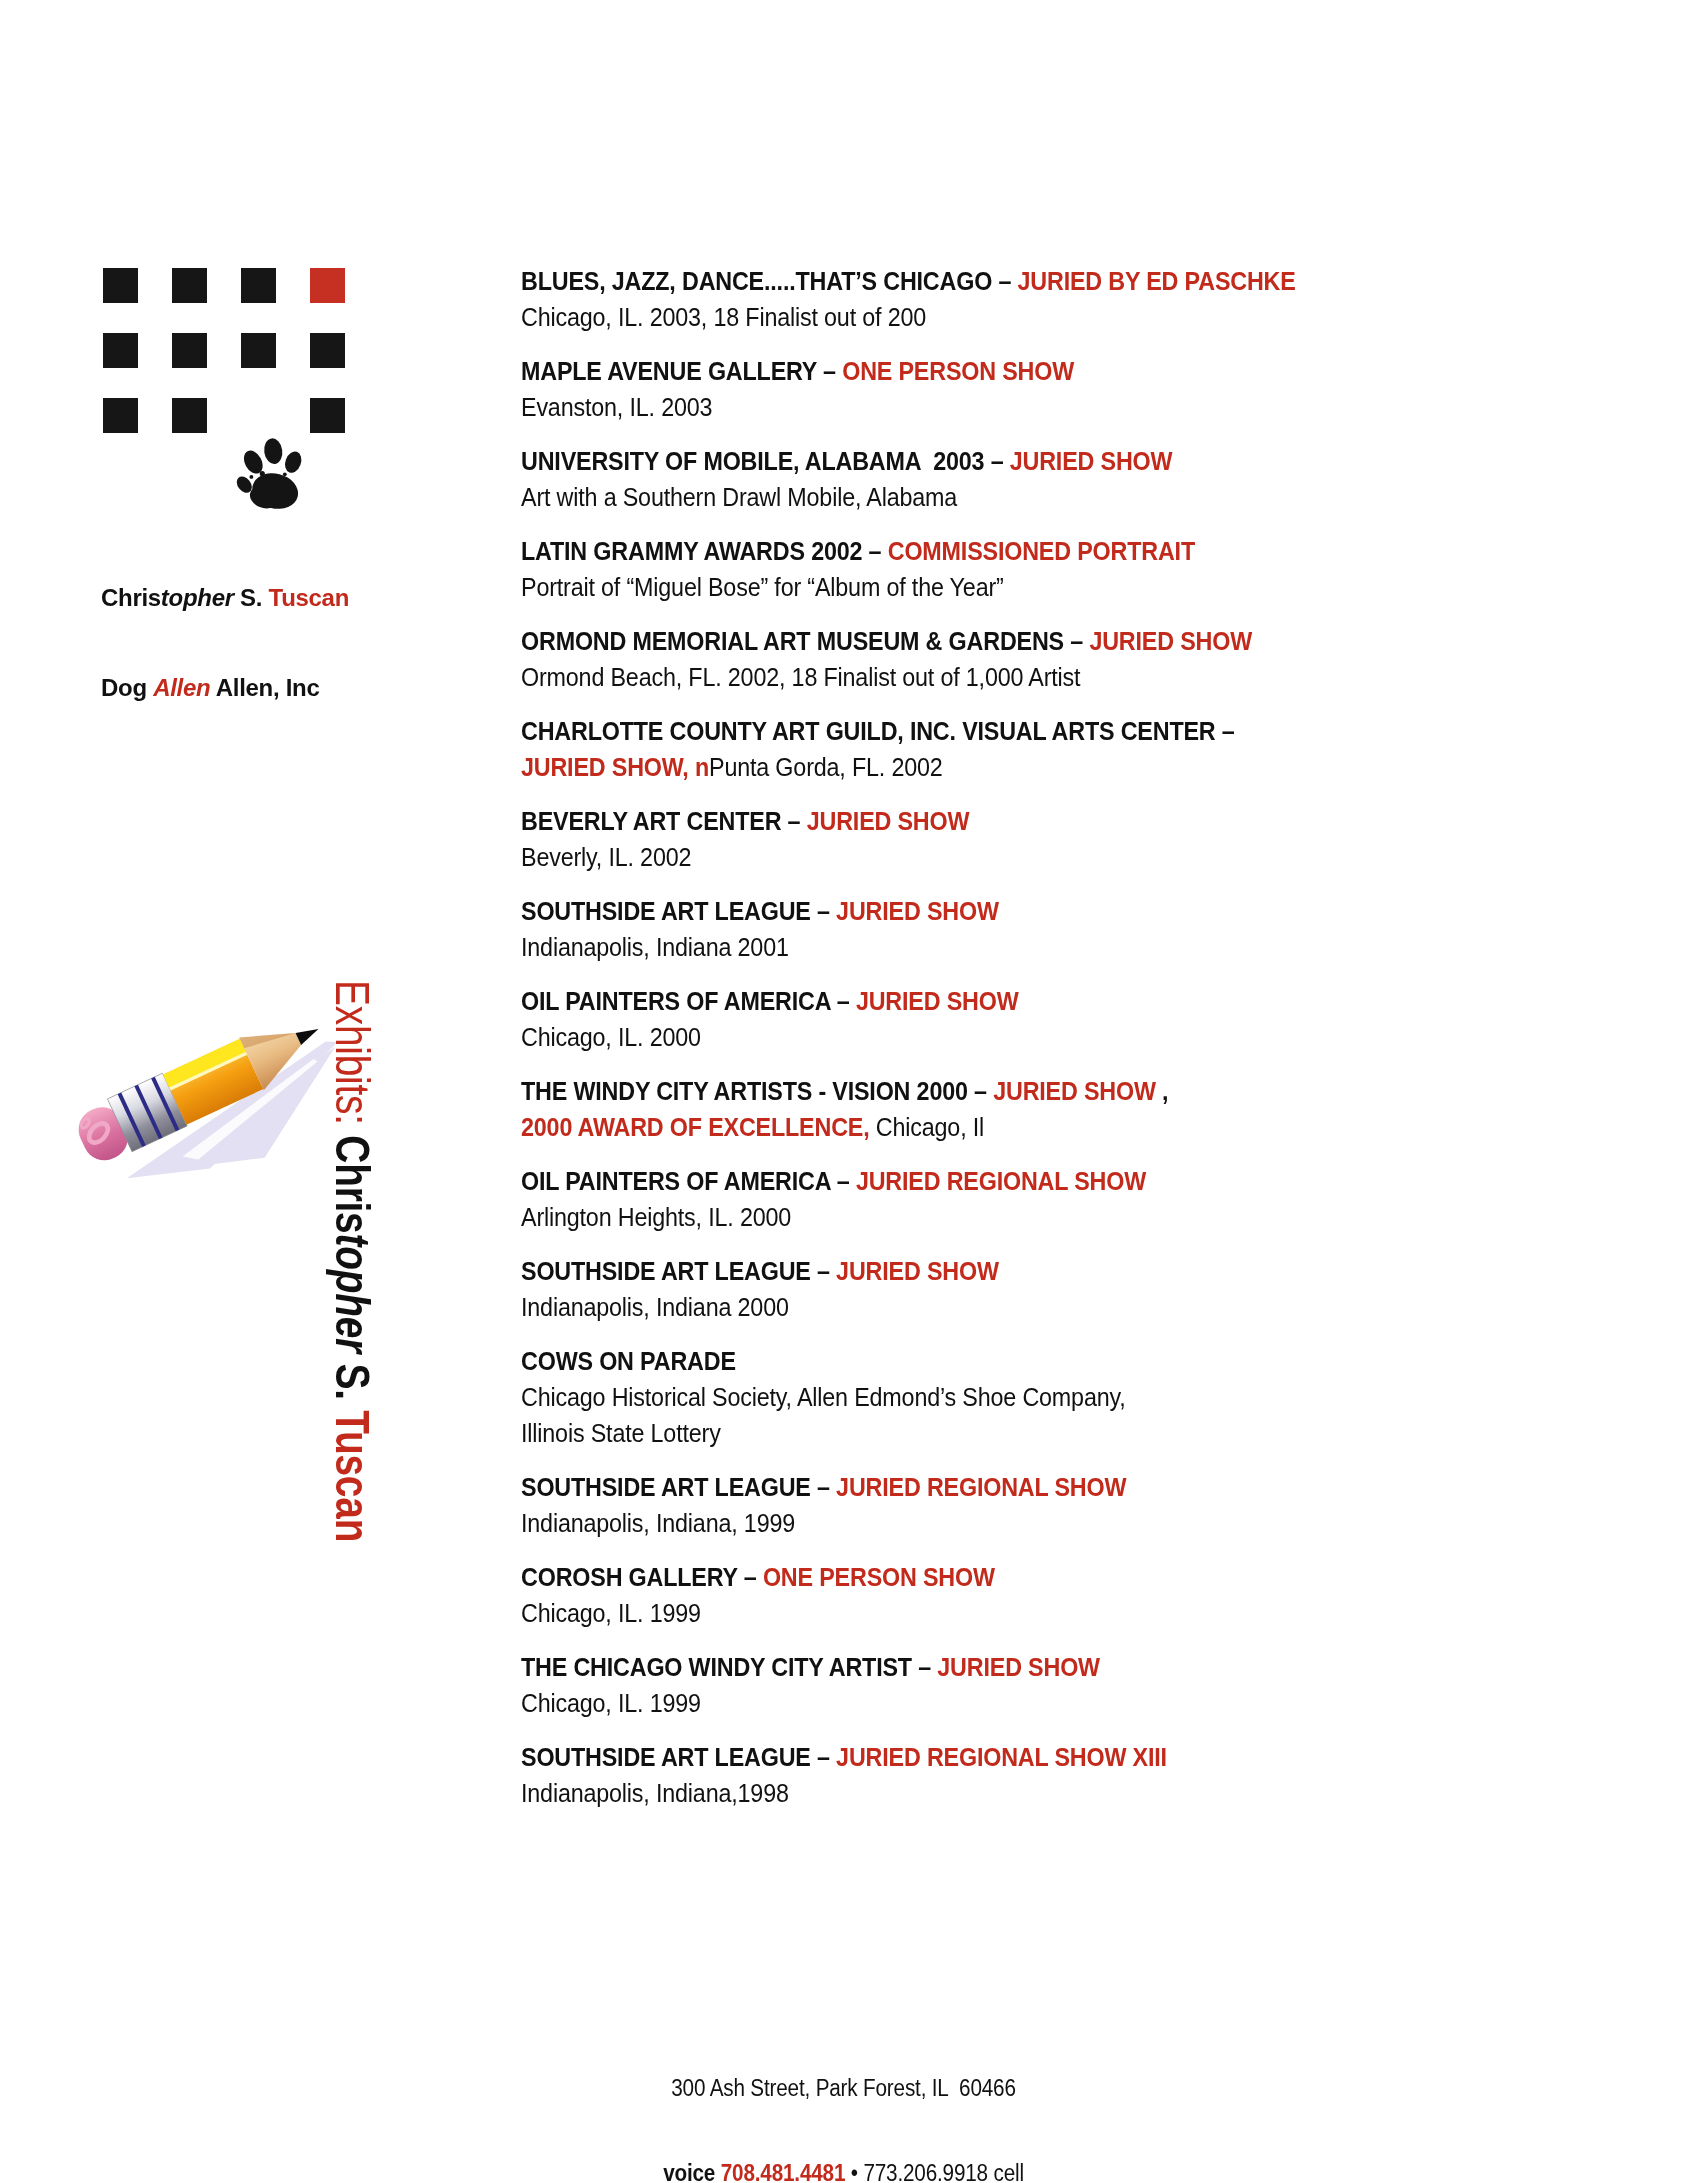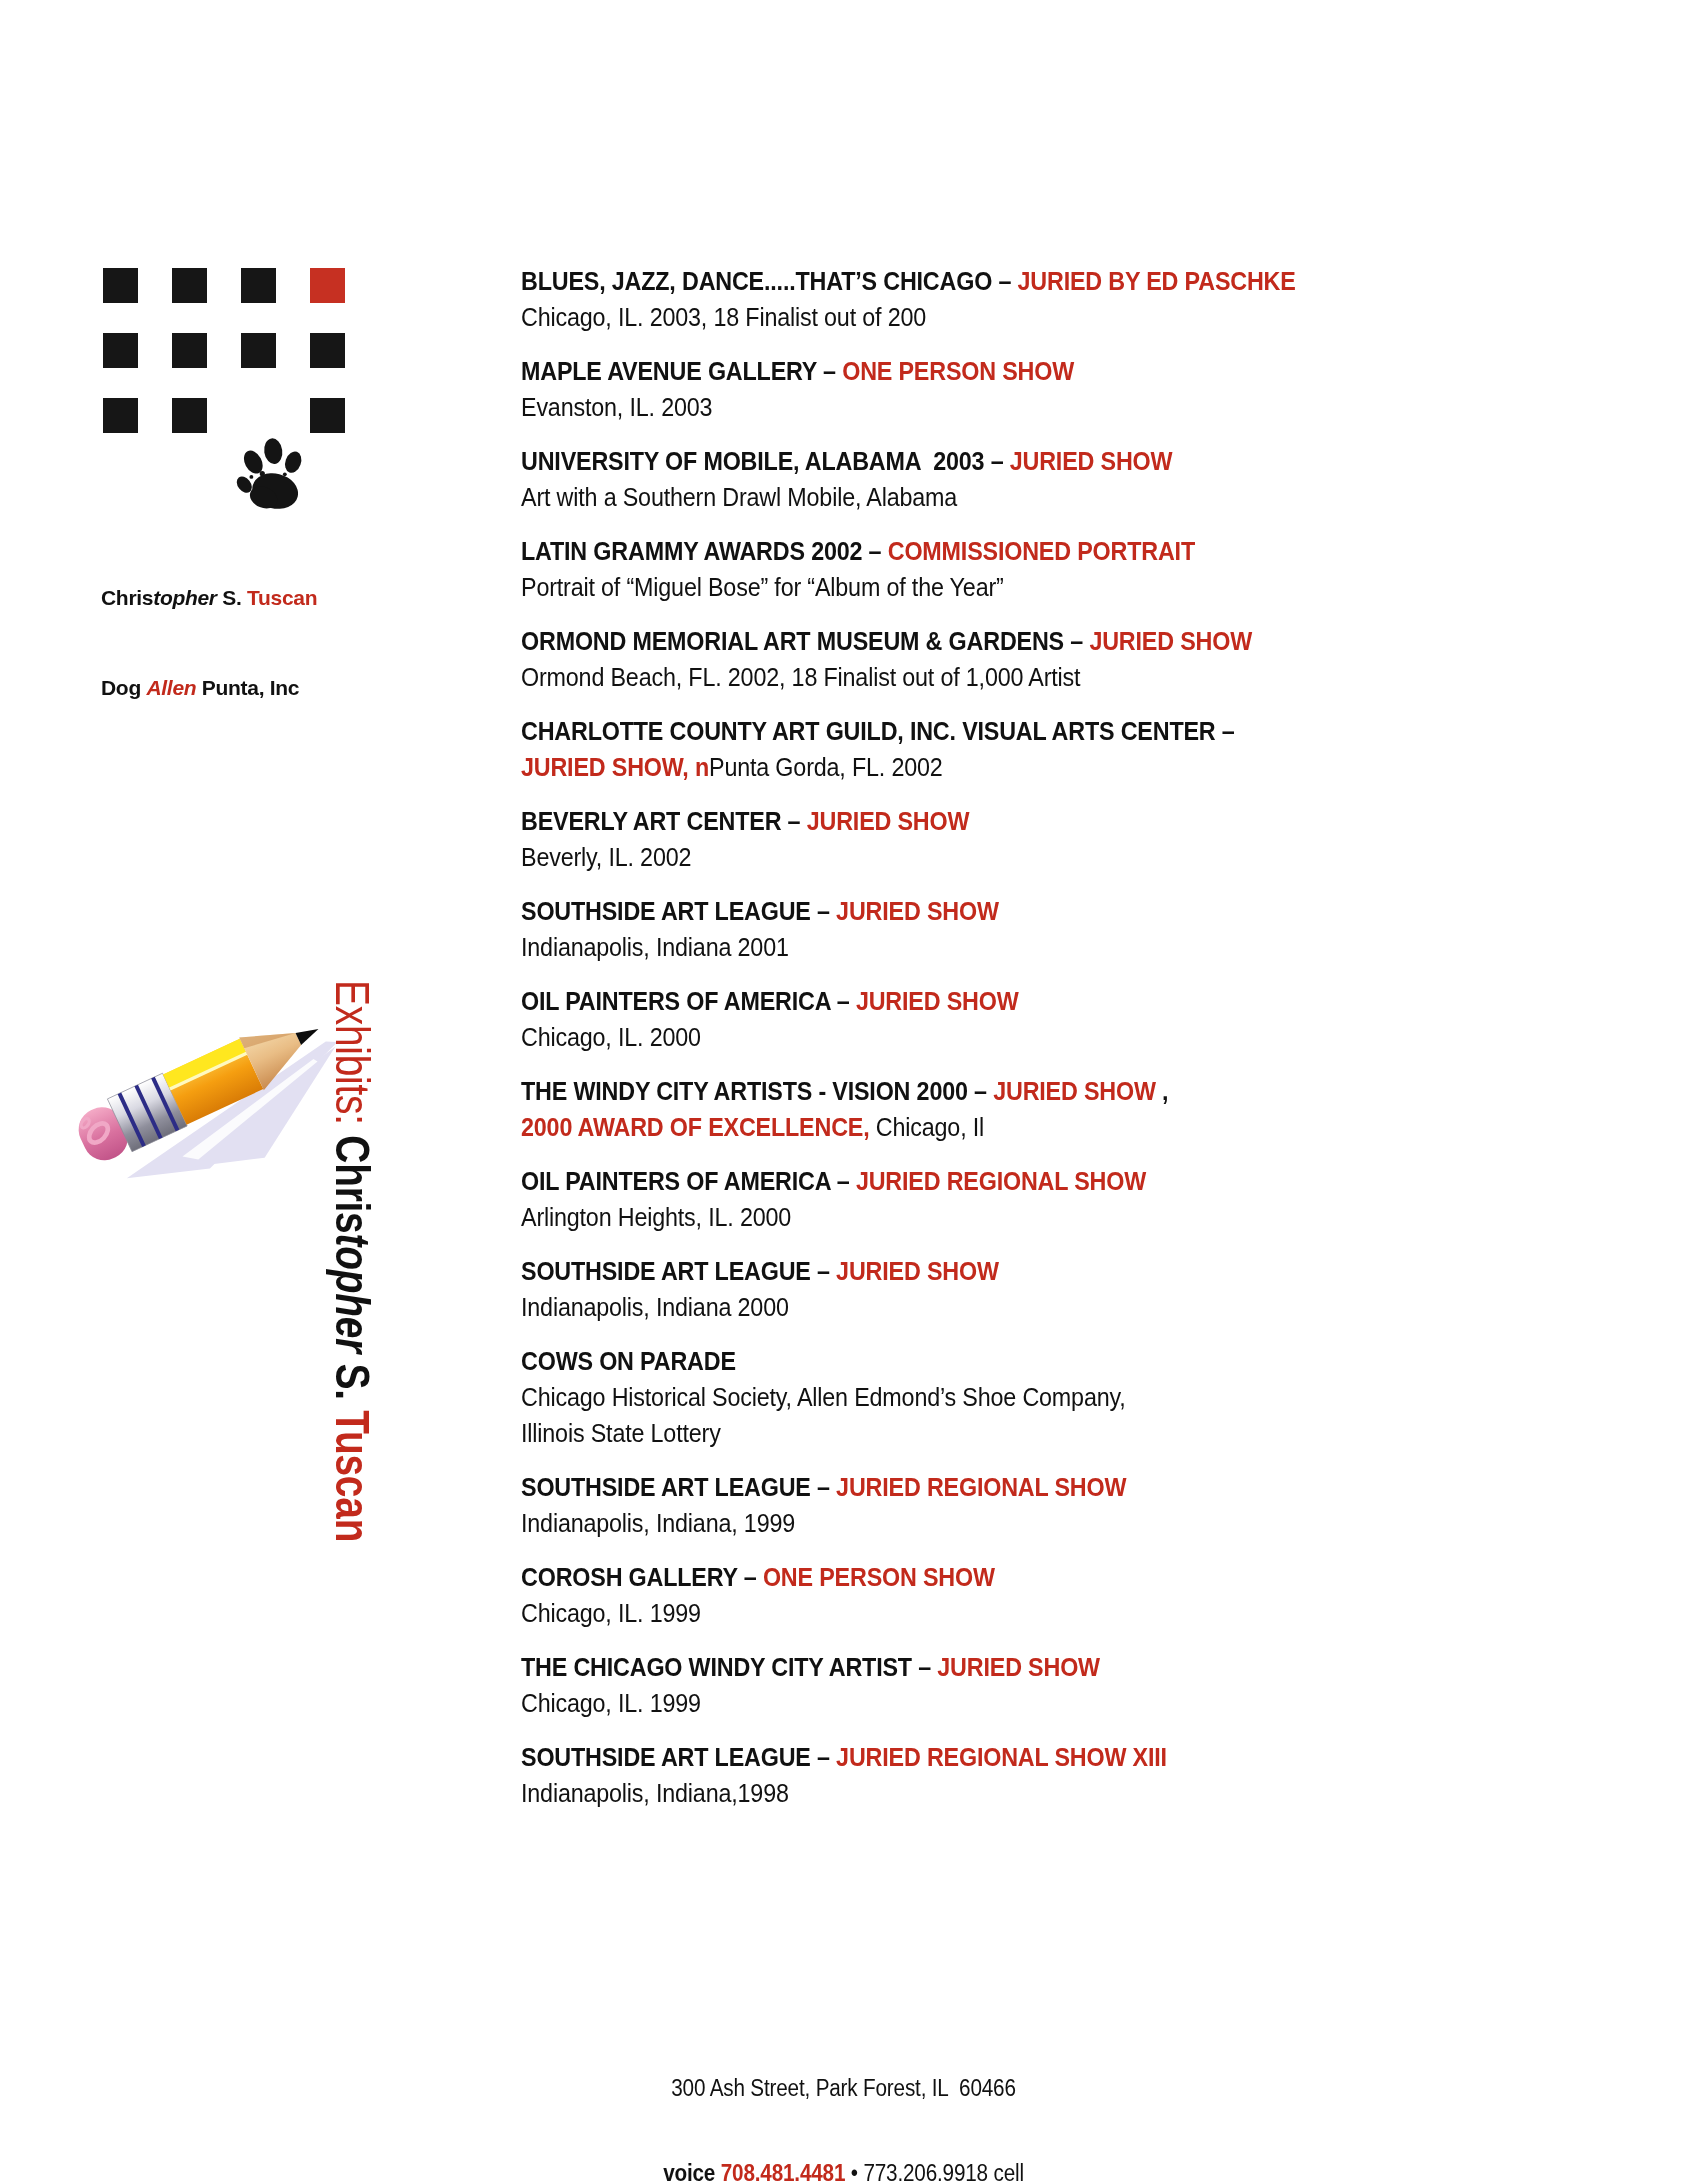--- a/index.html
+++ b/index.html
@@ -20,21 +20,21 @@
   }
   .cell{width:35px;height:35px;}
   .black-cell{background:#161616;}
   .red-cell{background:#c63022;}
   .empty-cell{background:transparent;}
 
   .paw{position:absolute;left:234px;top:433px;width:74px;height:82px;}
 
   .logo-name{
     position:absolute;left:101px;top:523px;
-    font-size:21px;line-height:30px;white-space:pre-wrap;
+    font-size:24px;line-height:30px;white-space:pre-wrap;
     letter-spacing:-0.3px;
   }
 
   
   .entries{
     position:absolute;left:521px;top:263px;width:1158px;
     transform:scaleX(0.88);transform-origin:0 0;
   }
   .entry{margin-bottom:18px;}
   .entry .h,.entry .d{
@@ -86,21 +86,21 @@
     <ellipse cx="64" cy="89" rx="36" ry="27" transform="rotate(14 64 89)"></ellipse>
     <ellipse cx="46" cy="99" rx="22" ry="16" transform="rotate(22 46 99)"></ellipse>
     <circle cx="44" cy="62" r="4"></circle>
     <circle cx="79" cy="63" r="3"></circle>
     <circle cx="27" cy="67" r="3"></circle>
   </g>
 </svg>
 
 <div class="logo-name">
   <div><span class="b">Chris</span><span class="b i">topher</span><span class="b"> S. </span><span class="red b">Tuscan</span></div>
-  <div><span class="b">Dog </span><span class="red b i">Allen</span><span class="b"> Punta, Inc</span></div>
+  <div><span class="b">Dog </span><span class="red b i">Allen</span><span class="b"> Allen, Inc</span></div>
 </div>
 
 <svg class="pencil" viewBox="0 0 440 360" aria-hidden="true">
   <defs>
     <linearGradient id="gPink" x1="0" y1="0" x2="0" y2="1">
       <stop offset="0" stop-color="#f4aac6"></stop>
         <stop offset="0.55" stop-color="#d9719f"></stop>
         <stop offset="1" stop-color="#c25489"></stop>
     </linearGradient>
     <linearGradient id="gSilver" x1="0" y1="0" x2="0" y2="1">

